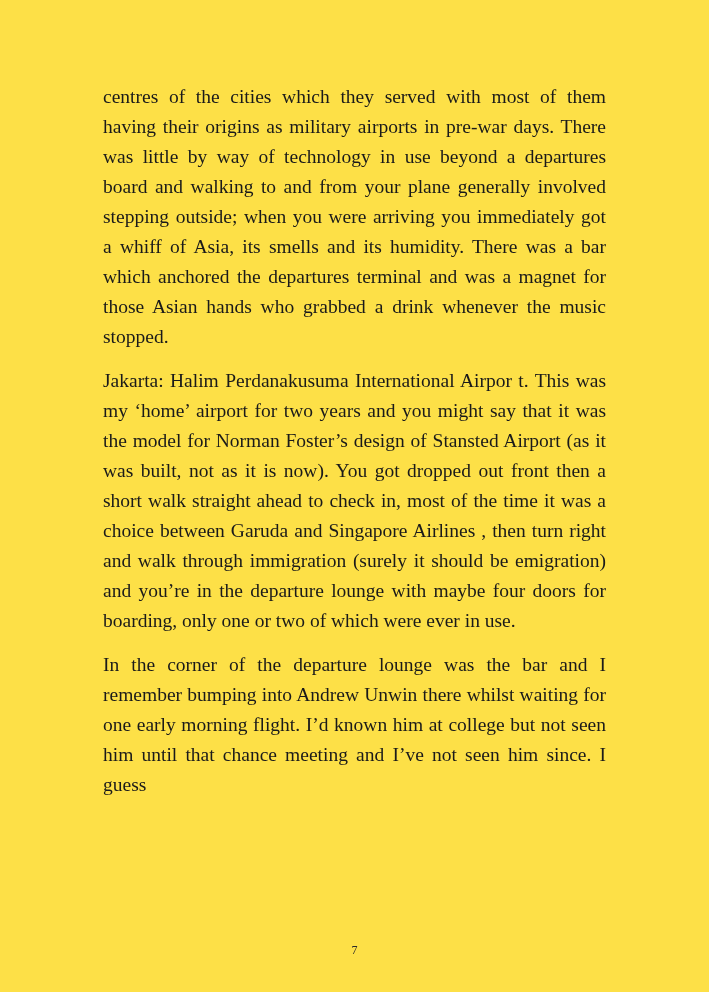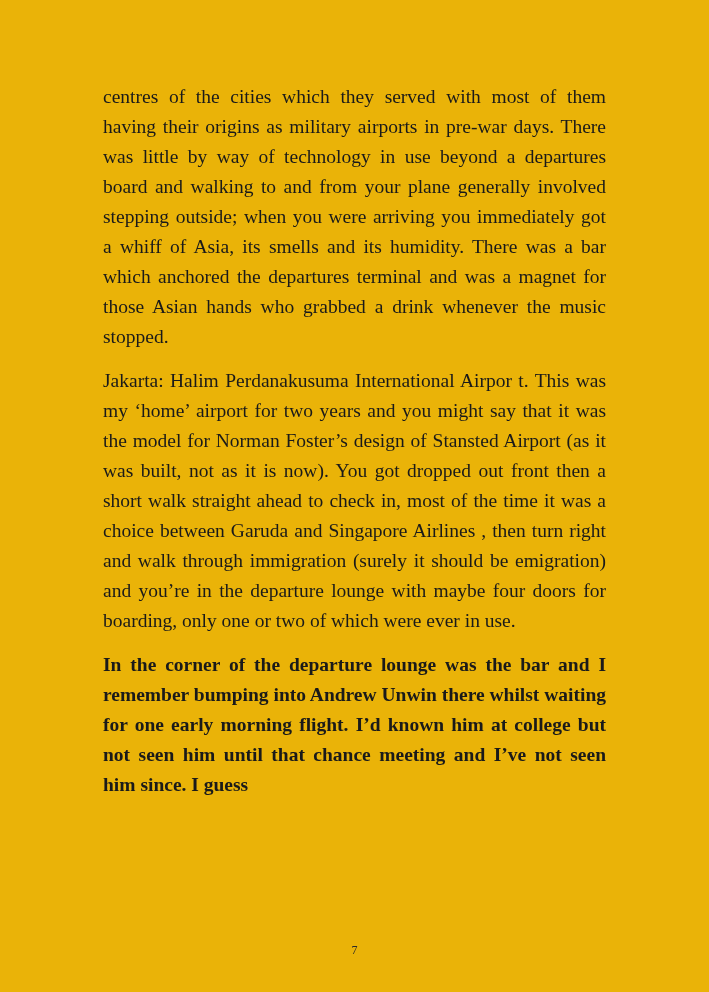--- a/index.html
+++ b/index.html
@@ -14,40 +14,39 @@
     color: #1a1a1a;
     position: relative;
     overflow: hidden;
   }
   .page {
     position: absolute;
     top: 0;
     left: 0;
     width: 709px;
     height: 992px;
-    background: #eab308;
+    background: #fde047;
     box-sizing: border-box;
   }
   .content {
     position: absolute;
     left: 103px;
     top: 82px;
     width: 503px;
   }
   .para {
     font-size: 19.5px;
     line-height: 30px;
     text-align: justify;
     text-justify: inter-word;
     margin: 0 0 14px 0;
     hyphens: none;
   }
   .para:last-child {
     margin-bottom: 12px;
-    font-weight: bold;
   }
   .lead-bold {
     font-weight: normal;
   }
   .page-number {
     position: absolute;
     left: 0;
     right: 0;
     top: 943px;
     text-align: center;

